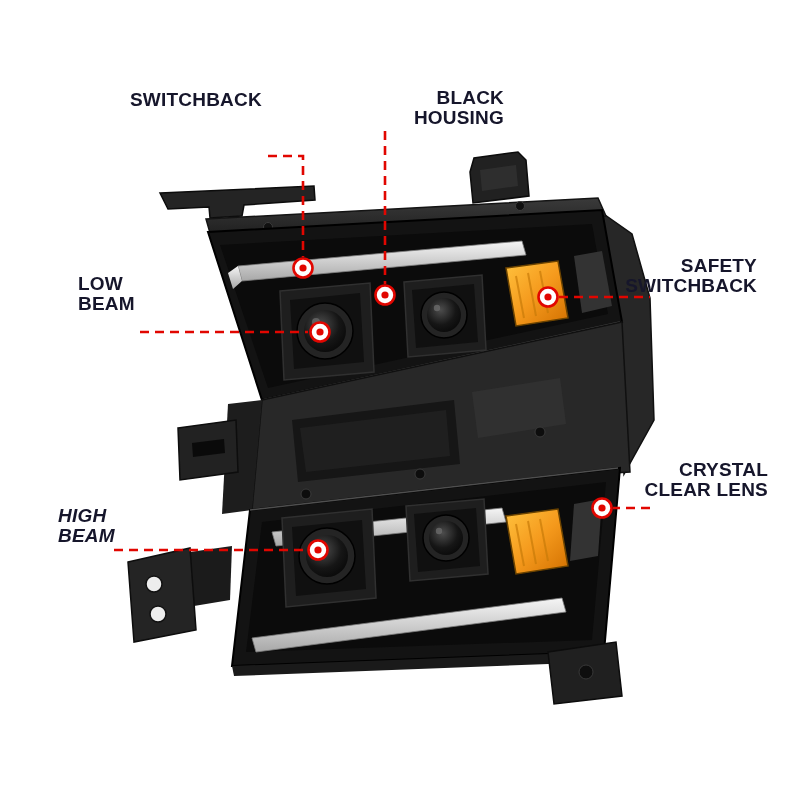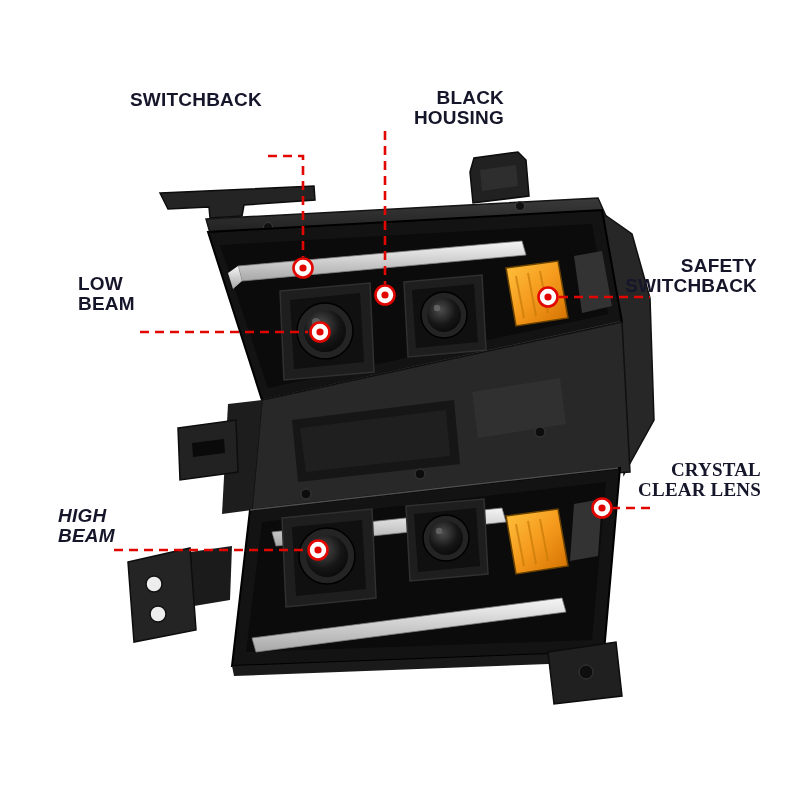--- a/index.html
+++ b/index.html
@@ -188,21 +188,21 @@
   <div class="callout-label align-right" style="right:43px; top:256px;margin-left:46px;">
     <span>SAFETY</span>
     <span>SWITCHBACK</span>
   </div>
 
   <div class="callout-label" style="left:78px; top:274px;">
     <span>LOW</span>
     <span>BEAM</span>
   </div>
 
-  <div class="callout-label align-right" style="right:39px; top:460px;font-family:Liberation Serif, serif;">
+  <div class="callout-label align-right" style="right:32px; top:460px;">
     <span>CRYSTAL</span>
     <span>CLEAR LENS</span>
   </div>
 
   <div class="callout-label" style="left:58px; top:506px;font-style:italic;">
     <span>HIGH</span>
     <span>BEAM</span>
   </div>
 
 </div>

